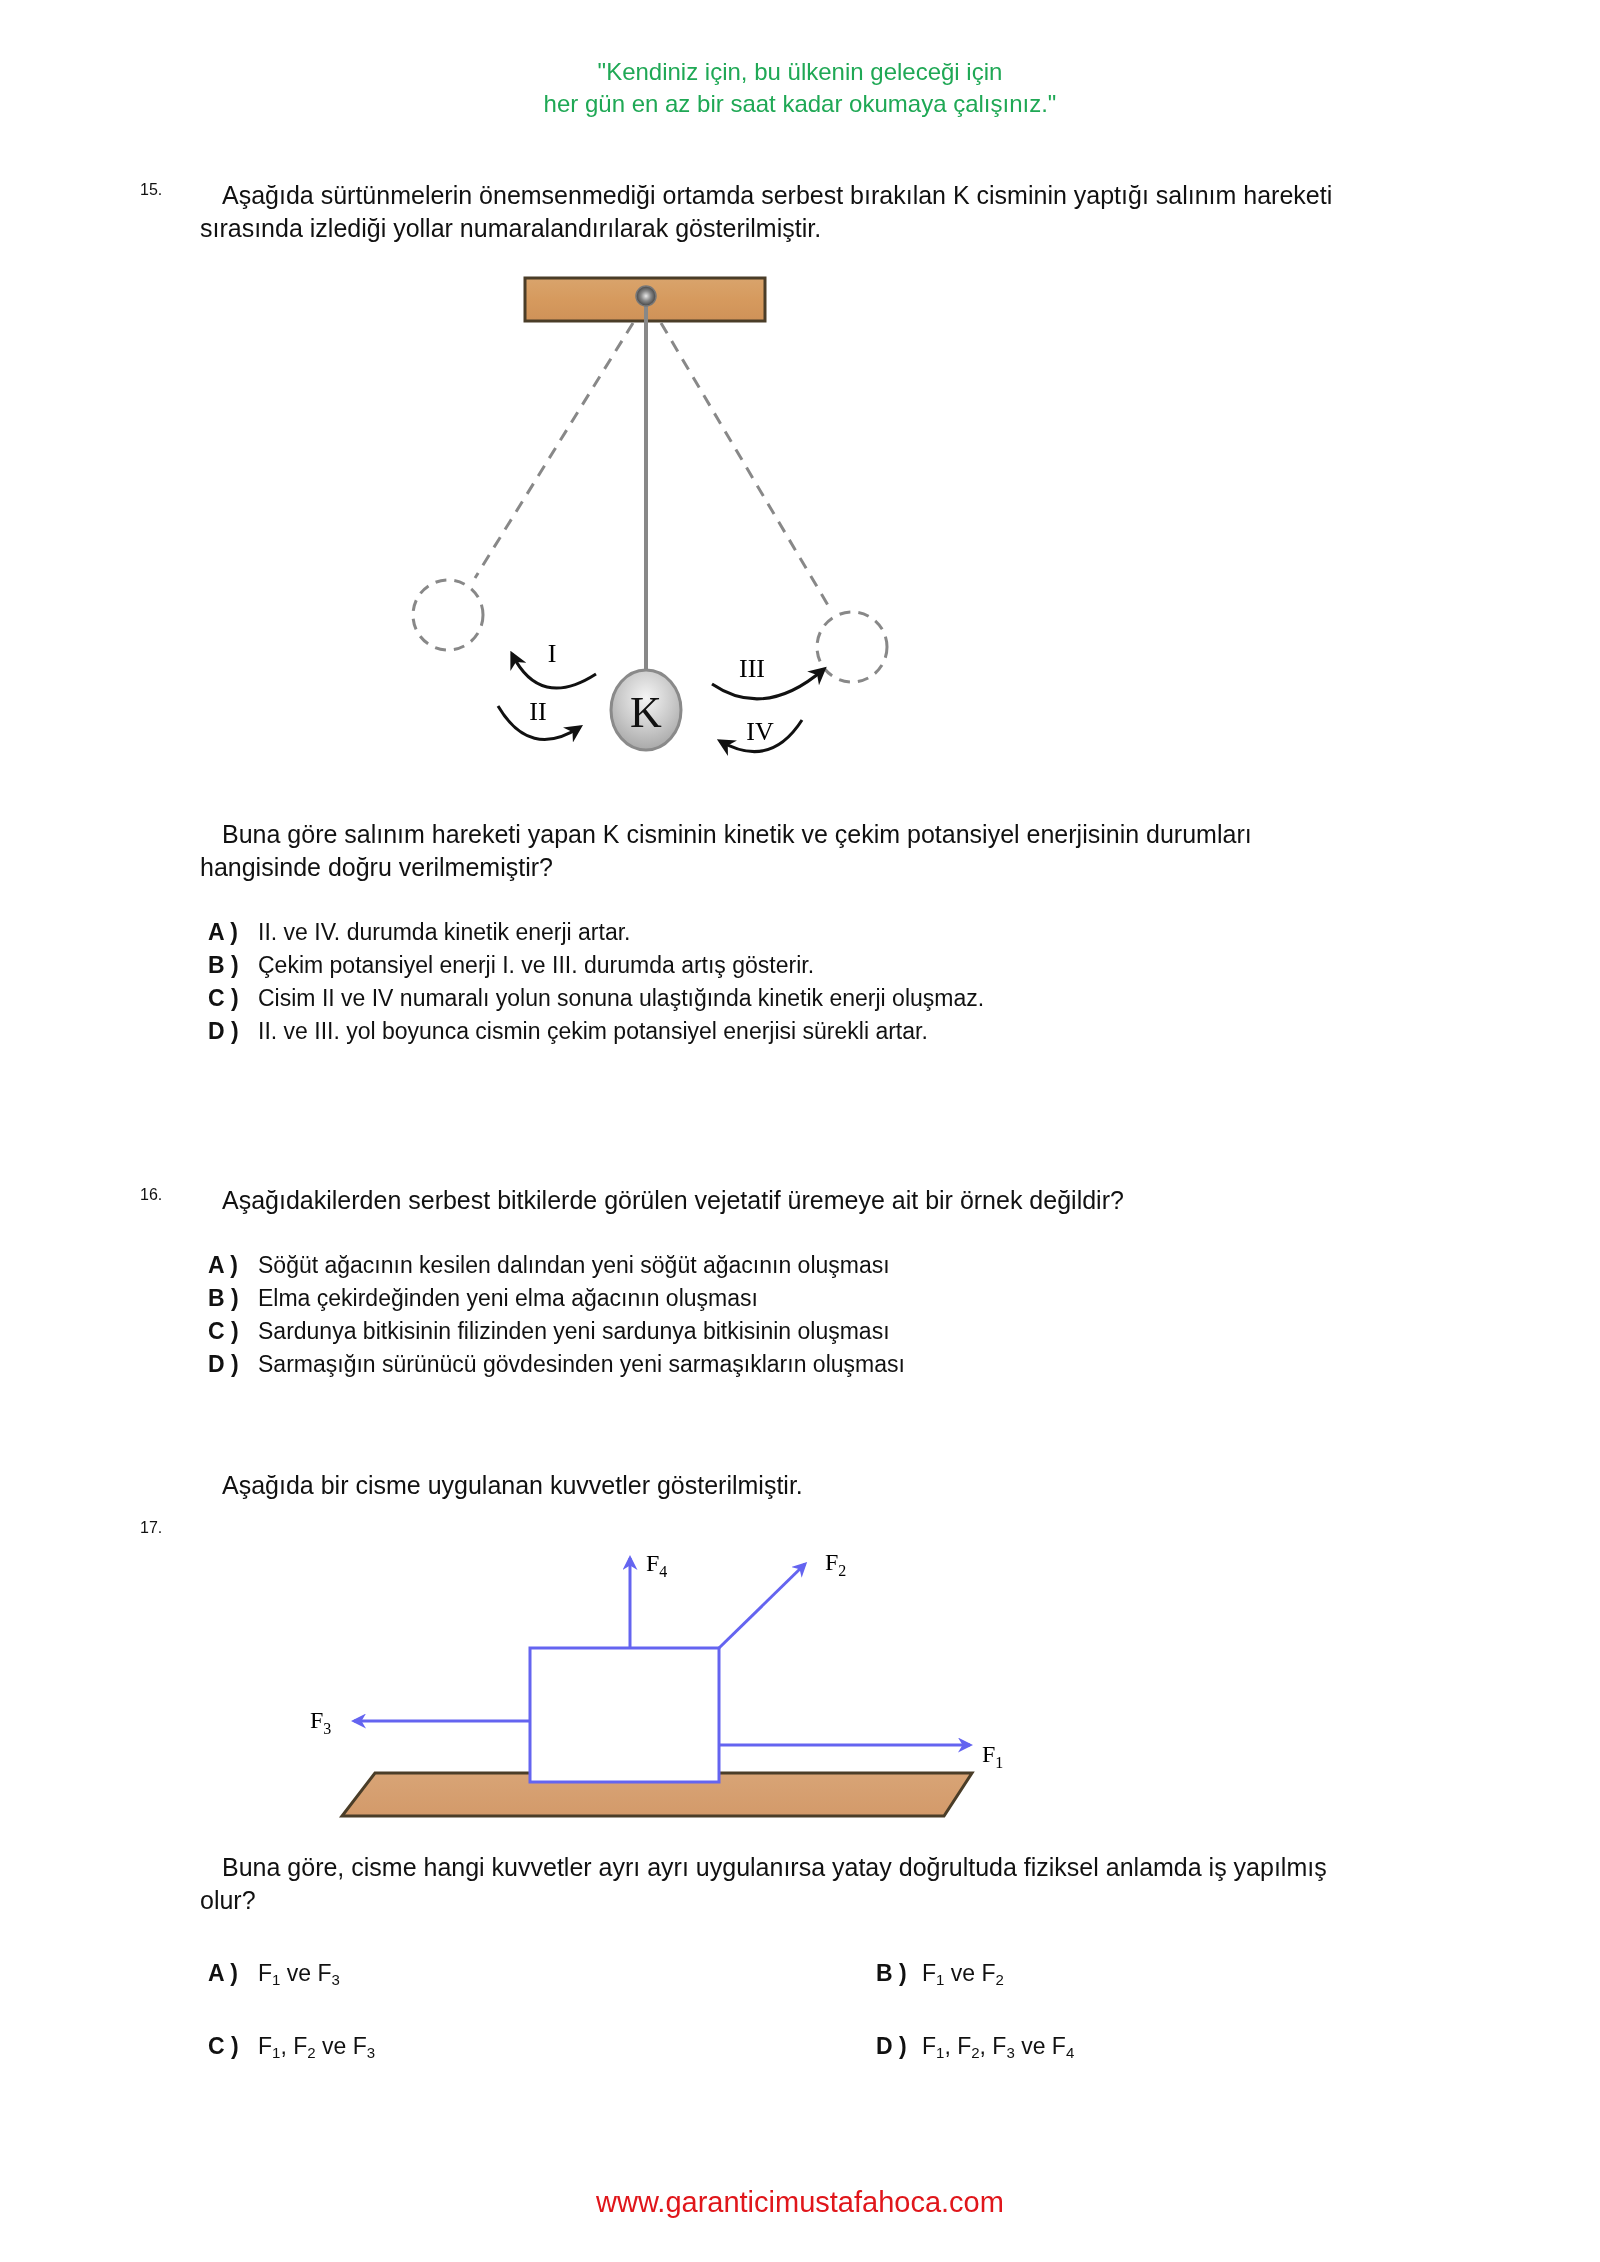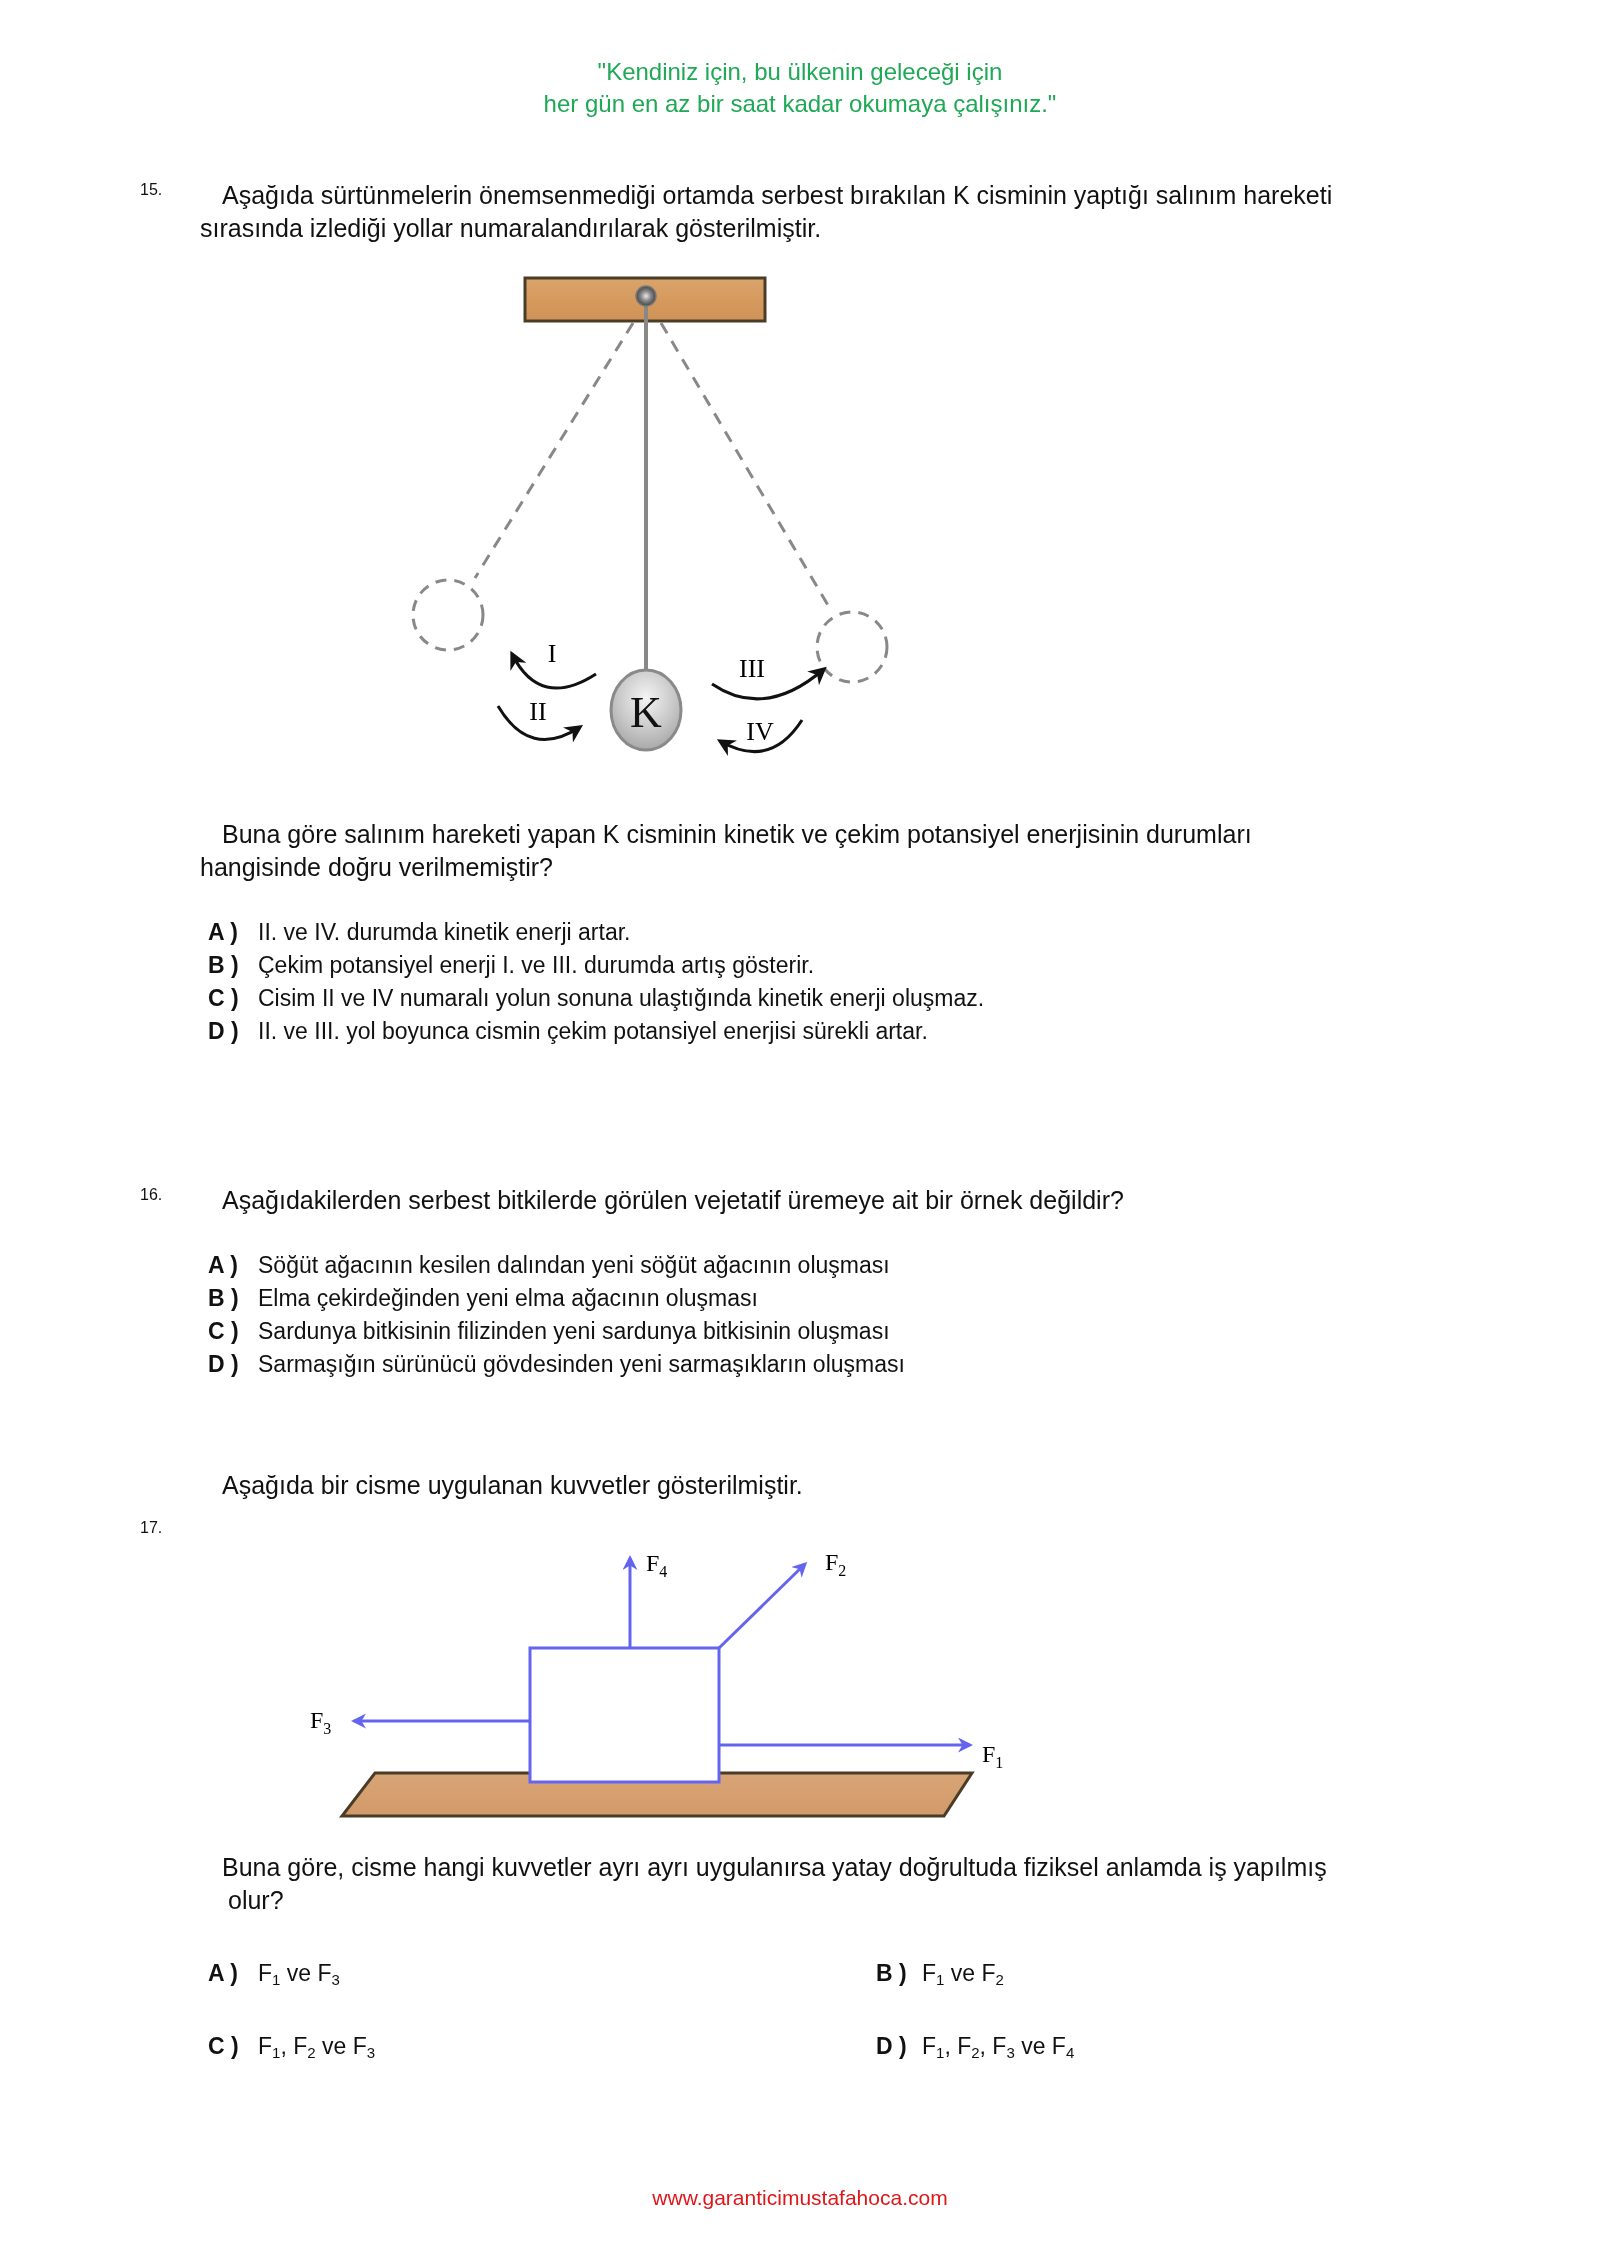--- a/index.html
+++ b/index.html
@@ -4,21 +4,21 @@
 <style>
   html, body { margin: 0; padding: 0; background: #ffffff; }
   body { width: 1600px; height: 2262px; position: relative; overflow: hidden;
          font-family: "Liberation Sans", sans-serif; color: #111; }
   .abs { position: absolute; }
   .motto { left: 0; width: 1600px; text-align: center; color: #1fa855; font-size: 24px; line-height: 32px; top: 56px; }
   .qnum { font-weight: normal; font-size: 16px; }
   .qtext { font-size: 25px; line-height: 33px; }
   .opt { font-size: 23px; line-height: 33px; white-space: nowrap; }
   .opt .lbl { font-weight: bold; display: inline-block; width: 50px; }
-  .footer { left: 0; width: 1600px; text-align: center; color: #e0161b; font-size: 21px; top: 2186px; }
+  .footer { left: 0; width: 1600px; text-align: center; color: #e0161b; font-size: 29px; top: 2186px; }
   svg text.roman { font-family: "Liberation Serif", serif; }
   sub { font-size: 15px; vertical-align: -4px; line-height: 0; }
 </style>
 </head>
 <body>
 
 <div class="abs motto">
   <div>"Kendiniz için, bu ülkenin geleceği için</div>
   <div>her gün en az bir saat kadar okumaya çalışınız."</div>
 </div>
@@ -123,21 +123,21 @@
     <text x="545" y="30" font-size="24" class="roman"><tspan>F</tspan><tspan font-size="16" dy="6">2</tspan></text>
 
     <line x1="250" y1="181" x2="74" y2="181" stroke="#6464f0" stroke-width="3" marker-end="url(#arrowBlue)"></line>
     <text x="30" y="188" font-size="24" class="roman"><tspan>F</tspan><tspan font-size="16" dy="6">3</tspan></text>
 
     <line x1="439" y1="205" x2="690" y2="205" stroke="#6464f0" stroke-width="3" marker-end="url(#arrowBlue)"></line>
     <text x="702" y="222" font-size="24" class="roman"><tspan>F</tspan><tspan font-size="16" dy="6">1</tspan></text>
   </svg>
 
   <div class="abs qtext" style="left:222px;top:1851px;">Buna göre, cisme hangi kuvvetler ayrı ayrı uygulanırsa yatay doğrultuda fiziksel anlamda iş yapılmış</div>
-  <div class="abs qtext" style="left:200px;top:1884px;margin-left:28px;">olur?</div>
+  <div class="abs qtext" style="left:200px;top:1884px;">olur?</div>
 
   <div class="abs opt" style="left:208px;top:1957px;">
     <span class="lbl">A )</span><span>F</span><sub>1</sub><span> ve F</span><sub>3</sub>
   </div>
   <div class="abs opt" style="left:876px;top:1957px;">
     <span class="lbl" style="width:46px;">B )</span><span>F</span><sub>1</sub><span> ve F</span><sub>2</sub>
   </div>
   <div class="abs opt" style="left:208px;top:2030px;">
     <span class="lbl">C )</span><span>F</span><sub>1</sub><span>, F</span><sub>2</sub><span> ve F</span><sub>3</sub>
   </div>

